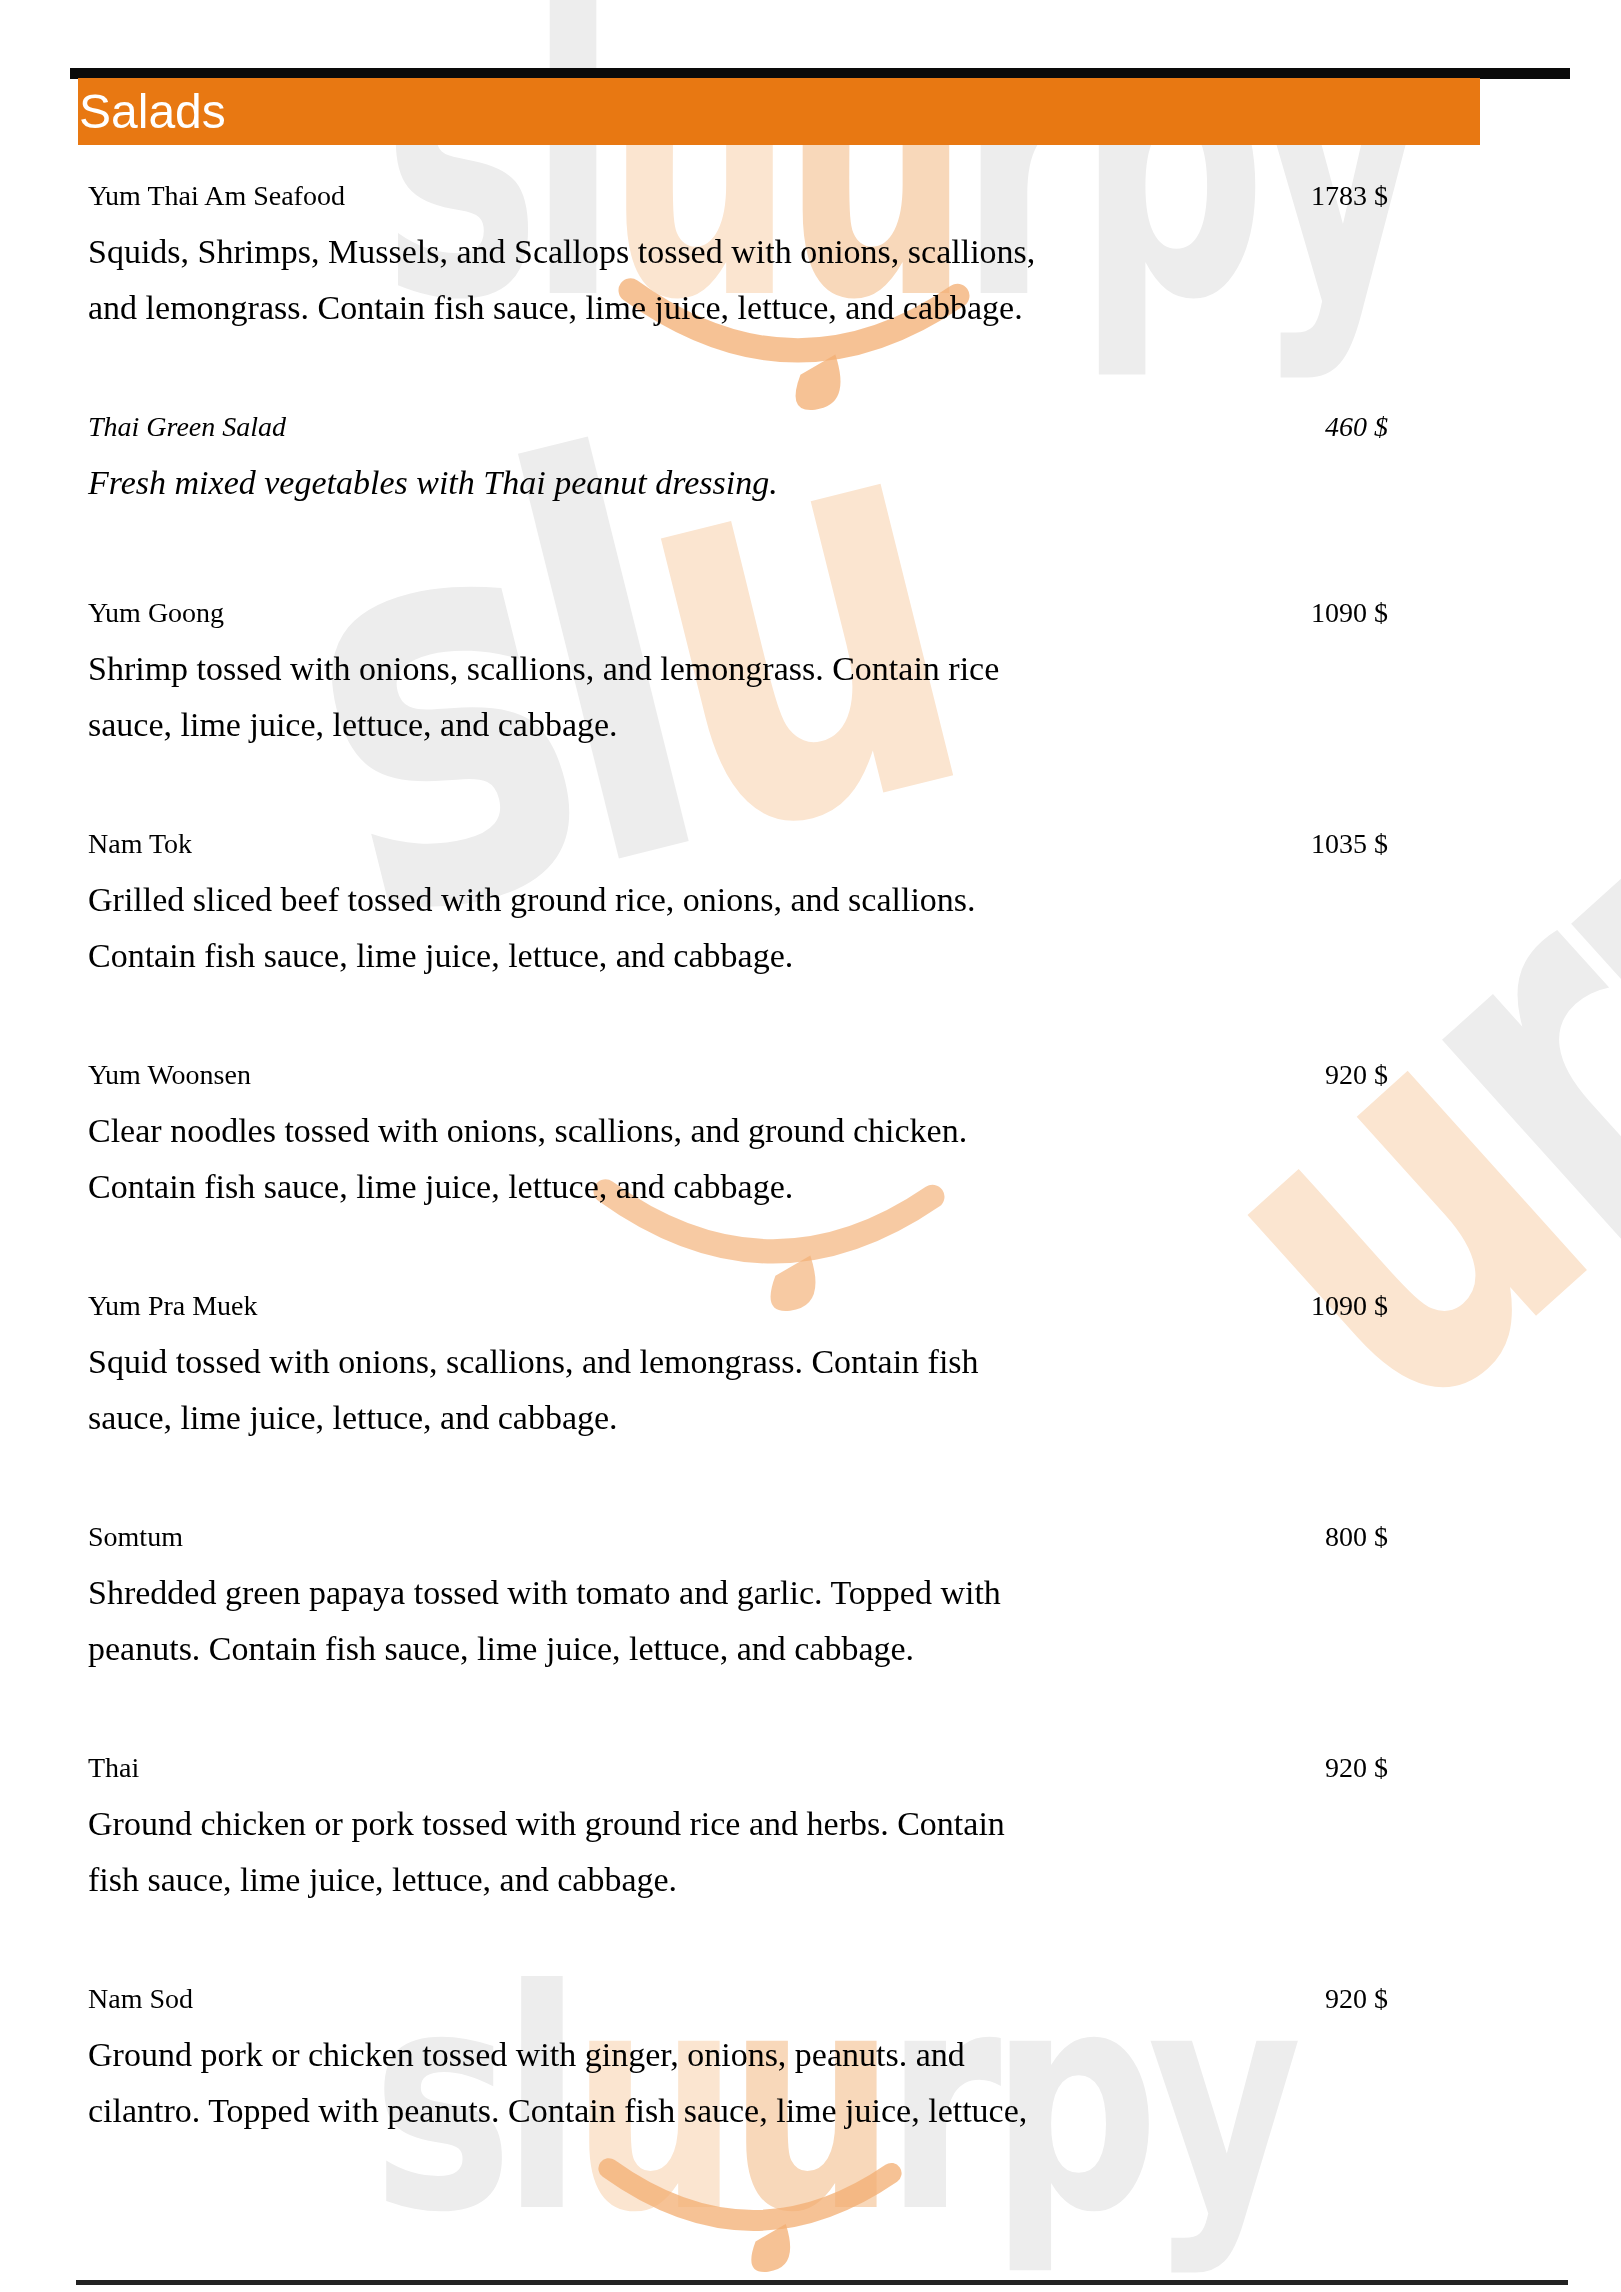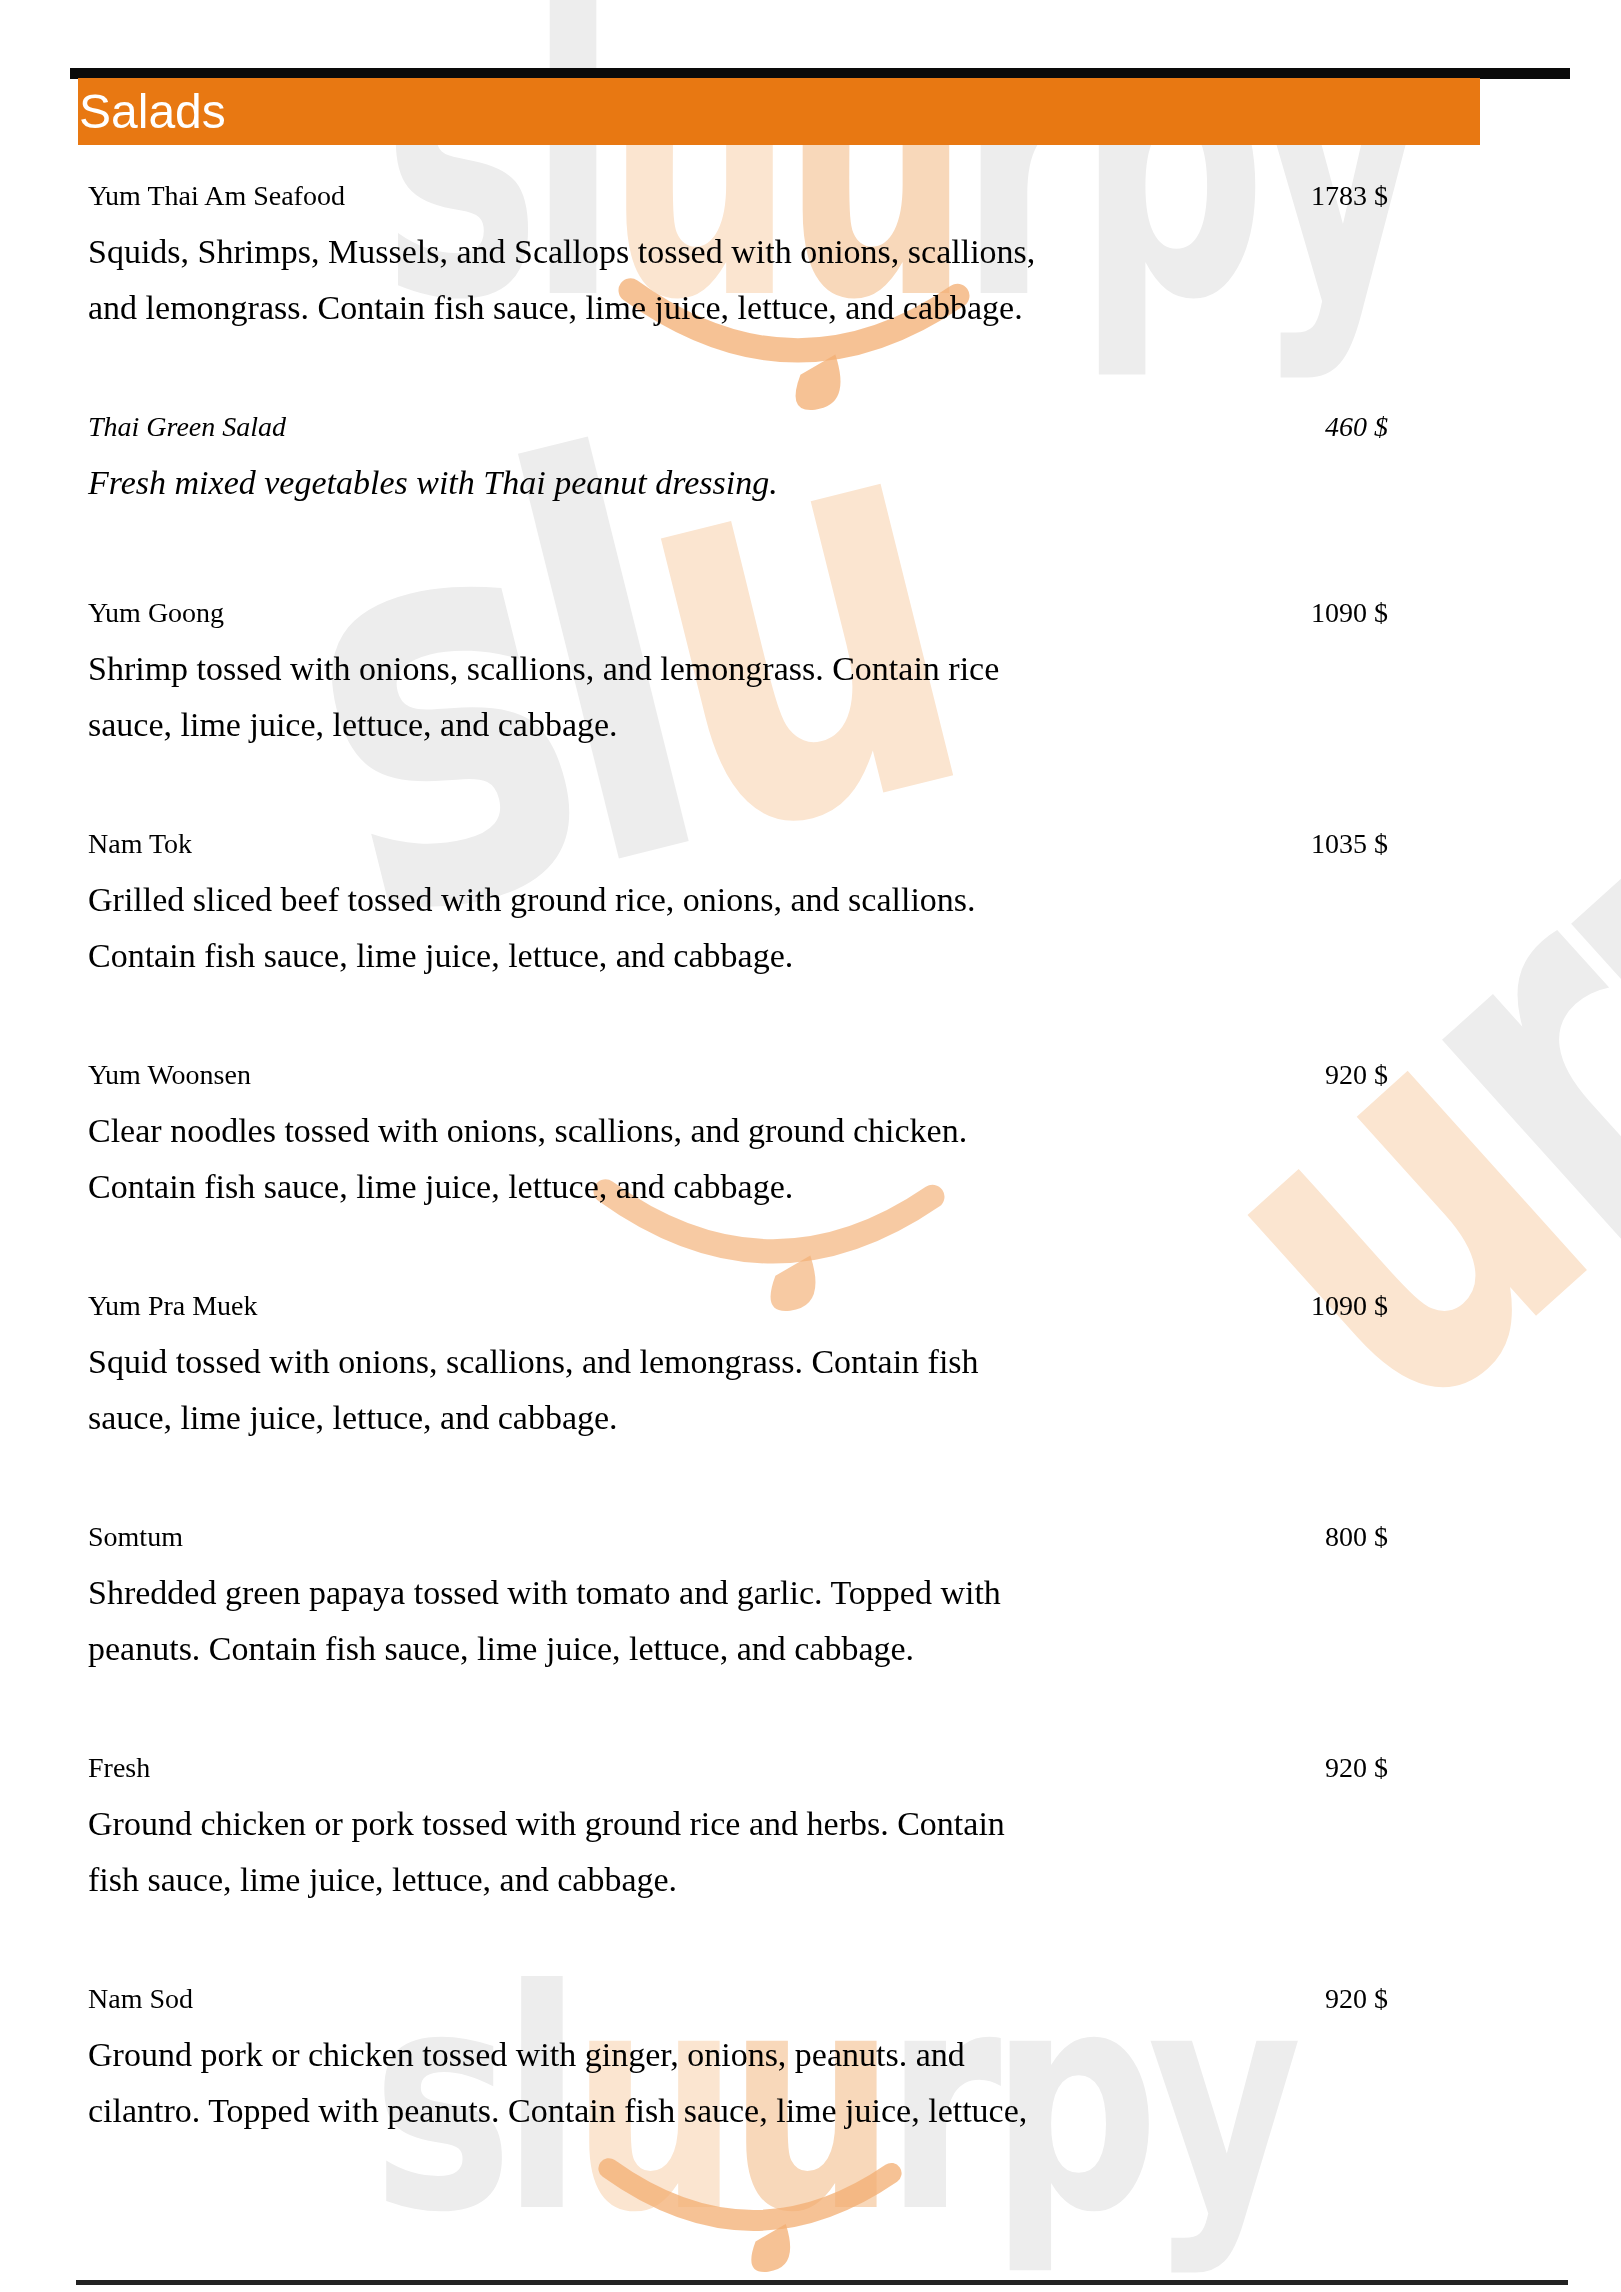--- a/index.html
+++ b/index.html
@@ -150,21 +150,21 @@
       <div class="item">
         <div class="row">
           <span class="nm">Somtum</span>
           <span class="pr">800 $</span>
         </div>
         <div class="desc">Shredded green papaya tossed with tomato and garlic. Topped with</div>
         <div class="desc">peanuts. Contain fish sauce, lime juice, lettuce, and cabbage.</div>
       </div>
       <div class="item">
         <div class="row">
-          <span class="nm">Fresh</span>
+          <span class="nm">Thai</span>
           <span class="pr">920 $</span>
         </div>
         <div class="desc">Ground chicken or pork tossed with ground rice and herbs. Contain</div>
         <div class="desc">fish sauce, lime juice, lettuce, and cabbage.</div>
       </div>
       <div class="item">
         <div class="row">
           <span class="nm">Nam Sod</span>
           <span class="pr">920 $</span>
         </div>

